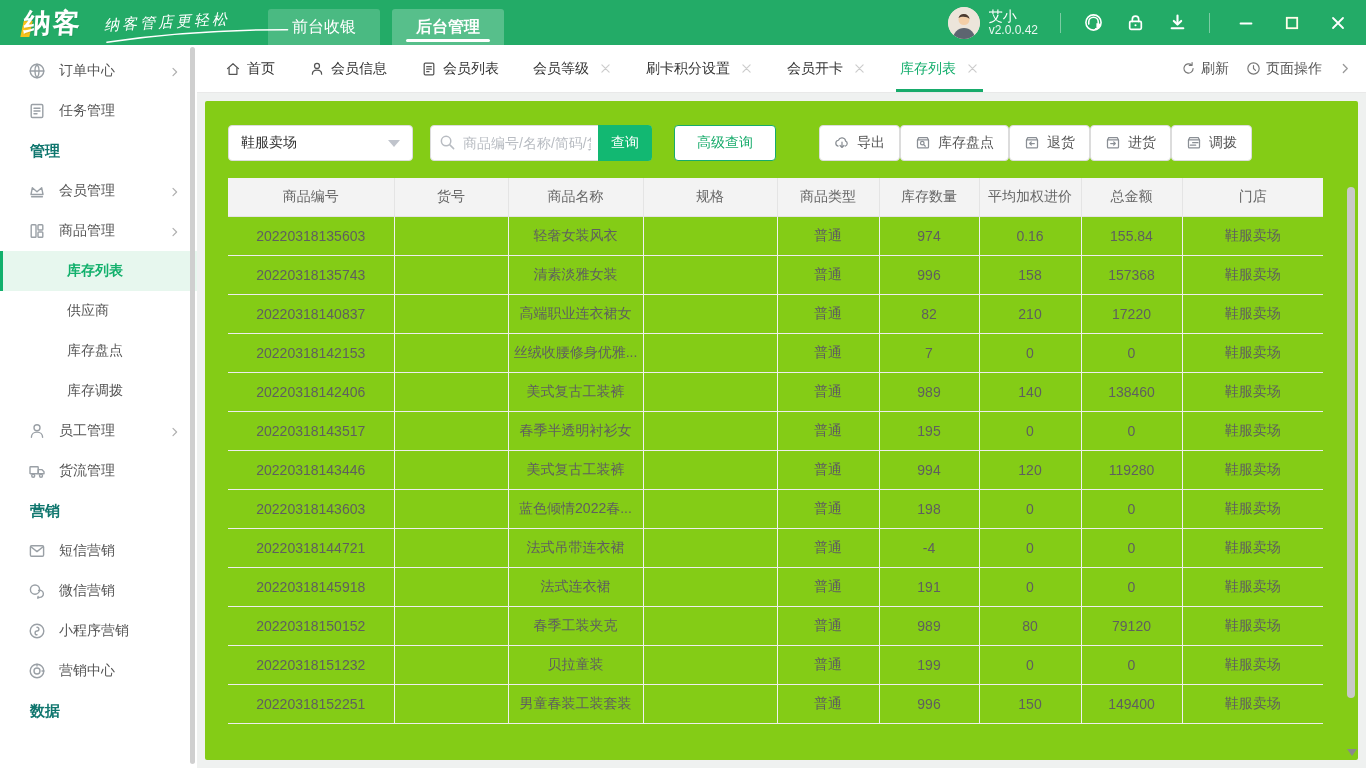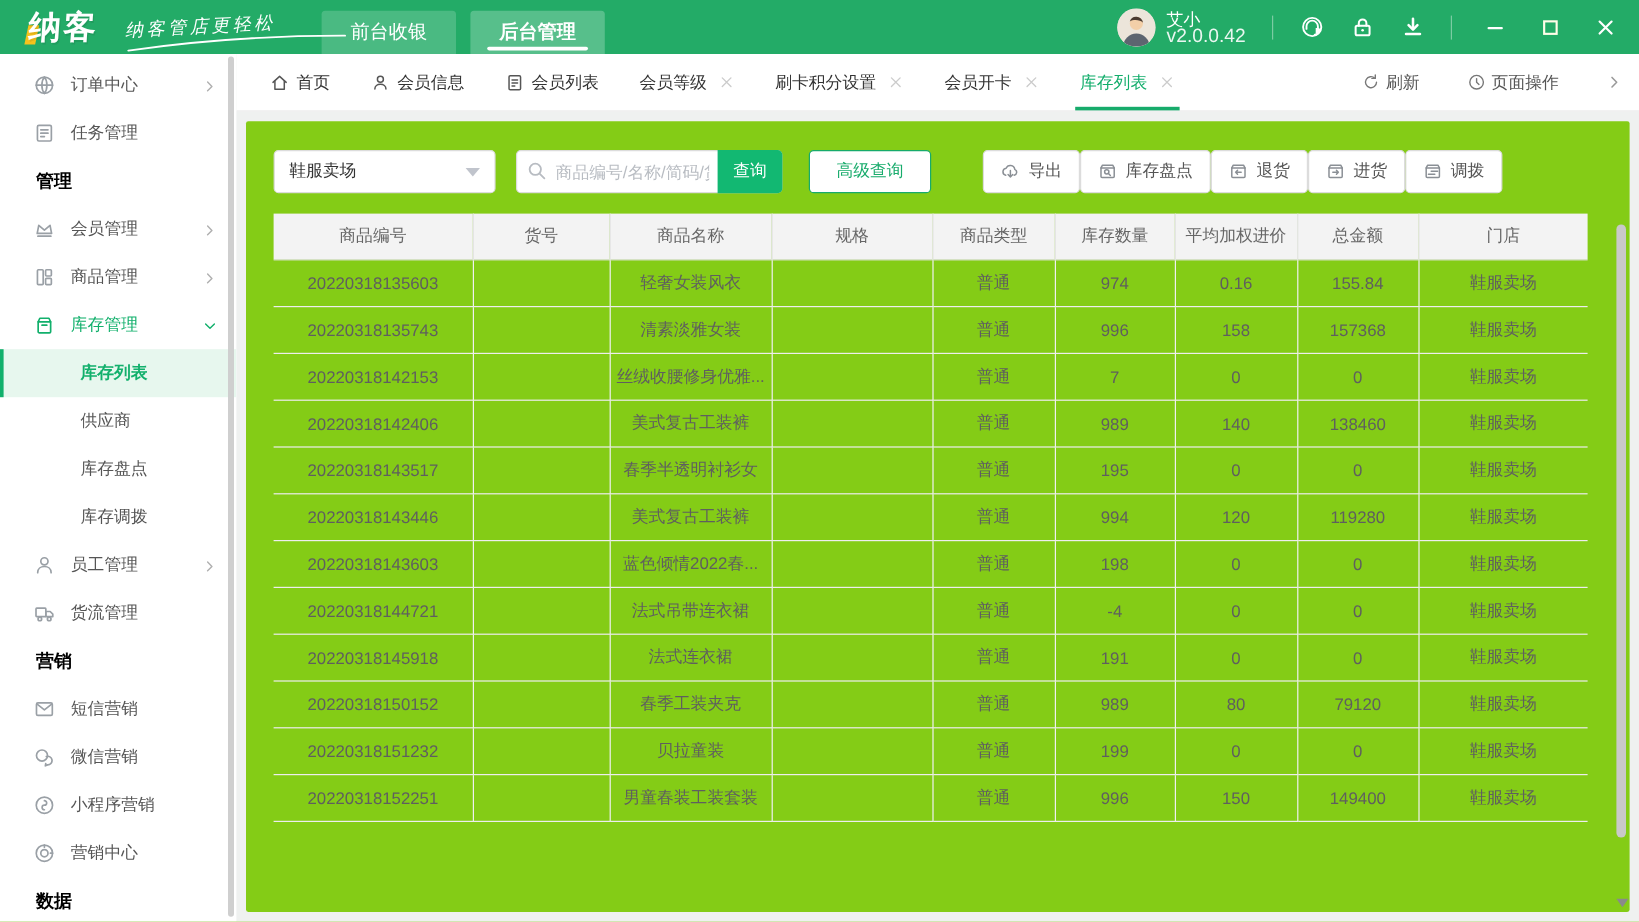--- a/index.html
+++ b/index.html
@@ -15,52 +15,52 @@
   .tagline { margin-left:22px; position:relative; font-style:italic; font-size:15px; letter-spacing:3px; transform:rotate(-3deg); }
   .tagline svg { position:absolute; left:0; bottom:-9px; }
   .topnav { display:flex; margin-left:38px; gap:12px; height:100%; align-items:flex-end; }
   .topnav-btn { height:36px; margin-bottom:0; padding:0 24px; display:flex; align-items:center; background:rgba(255,255,255,.18); border-radius:3px 3px 0 0; font-size:16px; color:#fff; cursor:pointer; position:relative; }
   .topnav-btn.active { background:rgba(255,255,255,.24); font-weight:bold; }
   .topnav-btn.active::after { content:""; position:absolute; left:14px; right:14px; bottom:3px; height:3px; background:#fff; border-radius:2px; }
   .topbar-right { margin-left:auto; display:flex; align-items:center; margin-right:18px; gap:22px; }
   .userbox { display:flex; align-items:center; gap:9px; cursor:pointer; }
   .avatar { width:32px; height:32px; border-radius:50%; background:#e9e2d8; overflow:hidden; flex-shrink:0; }
   .uname { font-size:14px; line-height:16px; }
-  .uver { font-size:16px; opacity:.9; line-height:13px; }
+  .uver { font-size:12px; opacity:.9; line-height:13px; }
   .tb-divider { width:1px; height:20px; background:rgba(255,255,255,.4); }
   .tb-icon { width:20px; height:20px; cursor:pointer; display:flex; align-items:center; justify-content:center; }
   .tb-icon svg { width:19px; height:19px; }
   .winctl { display:flex; align-items:center; gap:26px; margin-left:4px; }
   .winctl .tb-icon svg { width:16px; height:16px; }
 
   
   .body-row { flex:1; display:flex; min-height:0; }
   .sidebar { width:197px; background:#fff; flex-shrink:0; position:relative; padding-top:6px; overflow:hidden; }
   .sb-scroll { position:absolute; top:2px; right:2px; width:5px; height:calc(100% - 6px); background:#cfcfcf; border-radius:3px; }
   .mi { height:40px; display:flex; align-items:center; padding:0 16px 0 28px; cursor:pointer; color:#555; position:relative; }
   .mi .ic { width:18px; height:18px; margin-right:13px; color:#9aa0a6; flex-shrink:0; }
   .mi .ic svg { width:18px; height:18px; }
   .mi .lbl { flex:1; font-size:14px; }
   .mi .arr { width:12px; height:12px; color:#b0b0b0; }
   .mi .arr svg { width:12px; height:12px; }
   .mi.active { color:#12b06c; }
   .mi.active .ic, .mi.active .arr { color:#12b06c; }
-  .sec { height:40px; display:flex; align-items:center; padding-left:30px; font-size:15px; font-weight:bold; color:#000000; }
+  .sec { height:40px; display:flex; align-items:center; padding-left:30px; font-size:15px; font-weight:bold; color:#0f766e; }
   .sub { height:40px; display:flex; align-items:center; padding-left:64px; font-size:14px; color:#555; cursor:pointer; border-left:3px solid transparent; }
   .sub.active { background:#e7f7ee; border-left-color:#12b06c; color:#12b06c; font-weight:bold; }
 
   .main { flex:1; display:flex; flex-direction:column; min-width:0; }
   .tabbar { height:48px; background:#fff; display:flex; align-items:stretch; border-bottom:1px solid #e9e9e9; flex-shrink:0; }
   .tabs { display:flex; margin-left:28px; gap:34px; }
   .tab { display:flex; align-items:center; gap:6px; cursor:pointer; color:#333; font-size:14px; position:relative; }
   .tab .tic { width:16px; height:16px; color:#555; } .tab .tic svg{ width:16px; height:16px; }
   .tab .tclose { width:13px; height:13px; color:#ccc; margin-left:4px; } .tab .tclose svg{ width:13px; height:13px; }
   .tab.active { color:#12ad6b; }
   .tab.active::after { content:""; position:absolute; left:-4px; right:-4px; bottom:0; height:3px; background:#17ab6b; }
-  .tab-actions { margin-left:auto; display:flex; align-items:center; gap:40px; margin-right:14px; color:#555; }
+  .tab-actions { margin-left:auto; display:flex; align-items:center; gap:17px; margin-right:14px; color:#555; }
   .taction { display:flex; align-items:center; gap:5px; cursor:pointer; font-size:14px; }
   .taction .tic { width:15px; height:15px; color:#777; } .taction .tic svg{ width:15px; height:15px; }
   .tchev { width:13px; height:13px; color:#999; cursor:pointer; } .tchev svg{ width:13px; height:13px; }
 
   .workarea { flex:1; background:#eff1f0; padding:8px; min-height:0; }
   .panel { background:#84cc16; height:100%; border-radius:2px; padding:24px 0 0 23px; position:relative; overflow:hidden; }
 
   
   .toolbar { display:flex; align-items:center; height:36px; margin-bottom:17px; }
   .store-select { width:185px; height:36px; border:1px solid #dcdcdc; border-radius:4px; display:flex; align-items:center; padding:0 12px; cursor:pointer; color:#333; background:#fff; }
@@ -202,31 +202,20 @@
         </div>
         <div class="mi">
           <span class="ic"><svg viewBox="0 0 18 18" fill="none" stroke="currentColor" stroke-width="1.4" stroke-linecap="round" stroke-linejoin="round">
               <rect x="3.2" y="2.8" width="4.8" height="12.4" rx="0.8"></rect>
               <rect x="10" y="2.8" width="4.8" height="5.2" rx="0.8"></rect>
               <rect x="10" y="10" width="4.8" height="5.2" rx="0.8"></rect>
             </svg></span>
           <span class="lbl">商品管理</span>
           <span class="arr"><svg viewBox="0 0 18 18" fill="none" stroke="currentColor" stroke-width="1.4" stroke-linecap="round" stroke-linejoin="round">
               <path d="M6 3.5 l5.4 5.5 L6 14.5" stroke-width="1.8"></path>
-            </svg></span>
-        </div>
-        <div class="mi active">
-          <span class="ic"><svg viewBox="0 0 18 18" fill="none" stroke="currentColor" stroke-width="1.4" stroke-linecap="round" stroke-linejoin="round">
-              <path d="M3.8 6.2 h10.4 v8.2 a1 1 0 0 1 -1 1 H4.8 a1 1 0 0 1 -1-1 Z"></path>
-              <path d="M3.8 6.2 L5.2 3.2 h7.6 l1.4 3"></path>
-              <path d="M7 9 h4"></path>
-            </svg></span>
-          <span class="lbl">库存管理</span>
-          <span class="arr"><svg viewBox="0 0 18 18" fill="none" stroke="currentColor" stroke-width="1.4" stroke-linecap="round" stroke-linejoin="round">
-              <path d="M3.5 6 L9 11.4 L14.5 6" stroke-width="1.8"></path>
             </svg></span>
         </div>
         <div class="sub active">库存列表</div>
         <div class="sub">供应商</div>
         <div class="sub">库存盘点</div>
         <div class="sub">库存调拨</div>
         <div class="mi">
           <span class="ic"><svg viewBox="0 0 18 18" fill="none" stroke="currentColor" stroke-width="1.4" stroke-linecap="round" stroke-linejoin="round">
               <circle cx="9" cy="5.8" r="3"></circle>
               <path d="M3.4 15.2 c0-3.1 2.5-5.1 5.6-5.1 s5.6 2 5.6 5.1"></path>
@@ -454,20 +443,31 @@
                   <td></td>
                   <td>清素淡雅女装</td>
                   <td></td>
                   <td>普通</td>
                   <td>996</td>
                   <td>158</td>
                   <td>157368</td>
                   <td>鞋服卖场</td>
                 </tr>
                 <tr>
+                  <td>20220318140837</td>
+                  <td></td>
+                  <td>高端职业连衣裙女</td>
+                  <td></td>
+                  <td>普通</td>
+                  <td>82</td>
+                  <td>210</td>
+                  <td>17220</td>
+                  <td>鞋服卖场</td>
+                </tr>
+                <tr>
                   <td>20220318142153</td>
                   <td></td>
                   <td>丝绒收腰修身优雅...</td>
                   <td></td>
                   <td>普通</td>
                   <td>7</td>
                   <td>0</td>
                   <td>0</td>
                   <td>鞋服卖场</td>
                 </tr>

